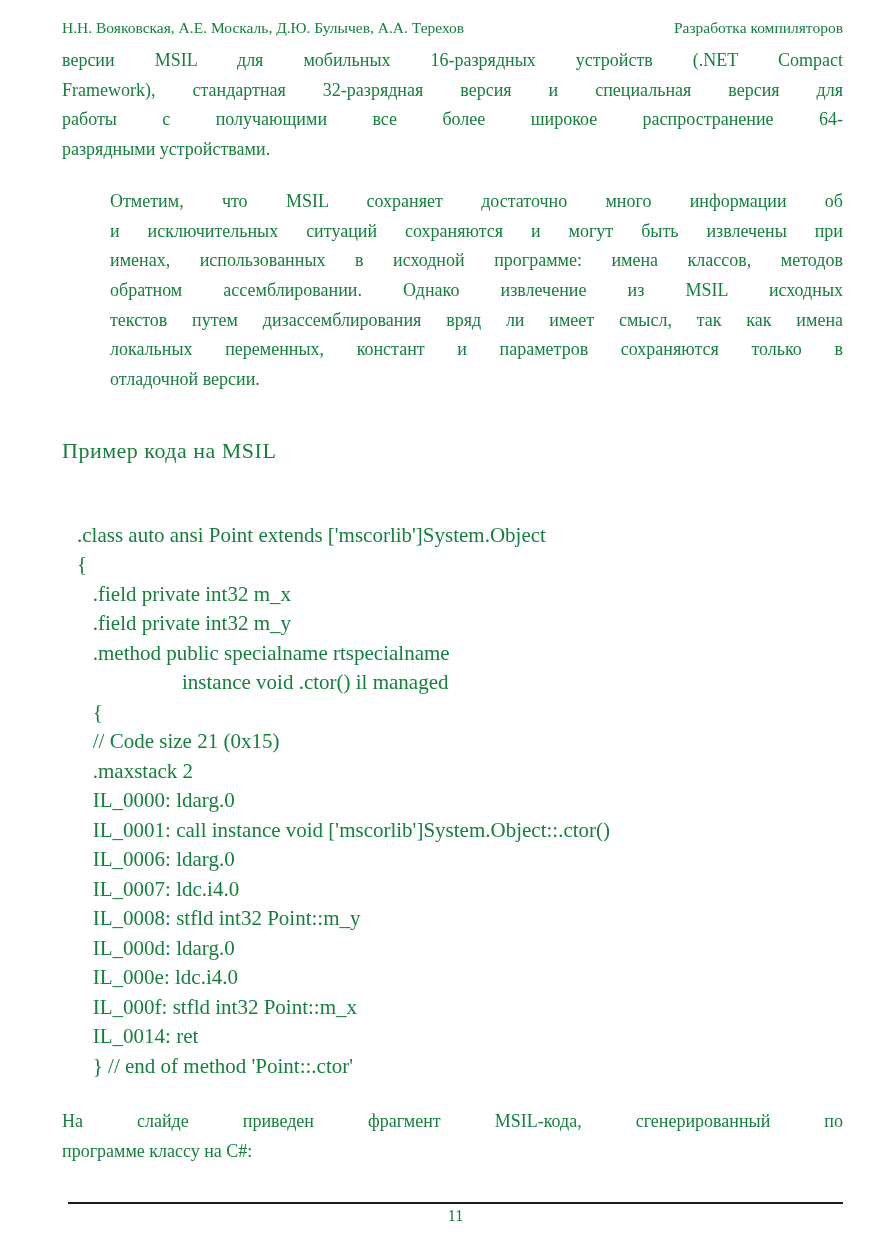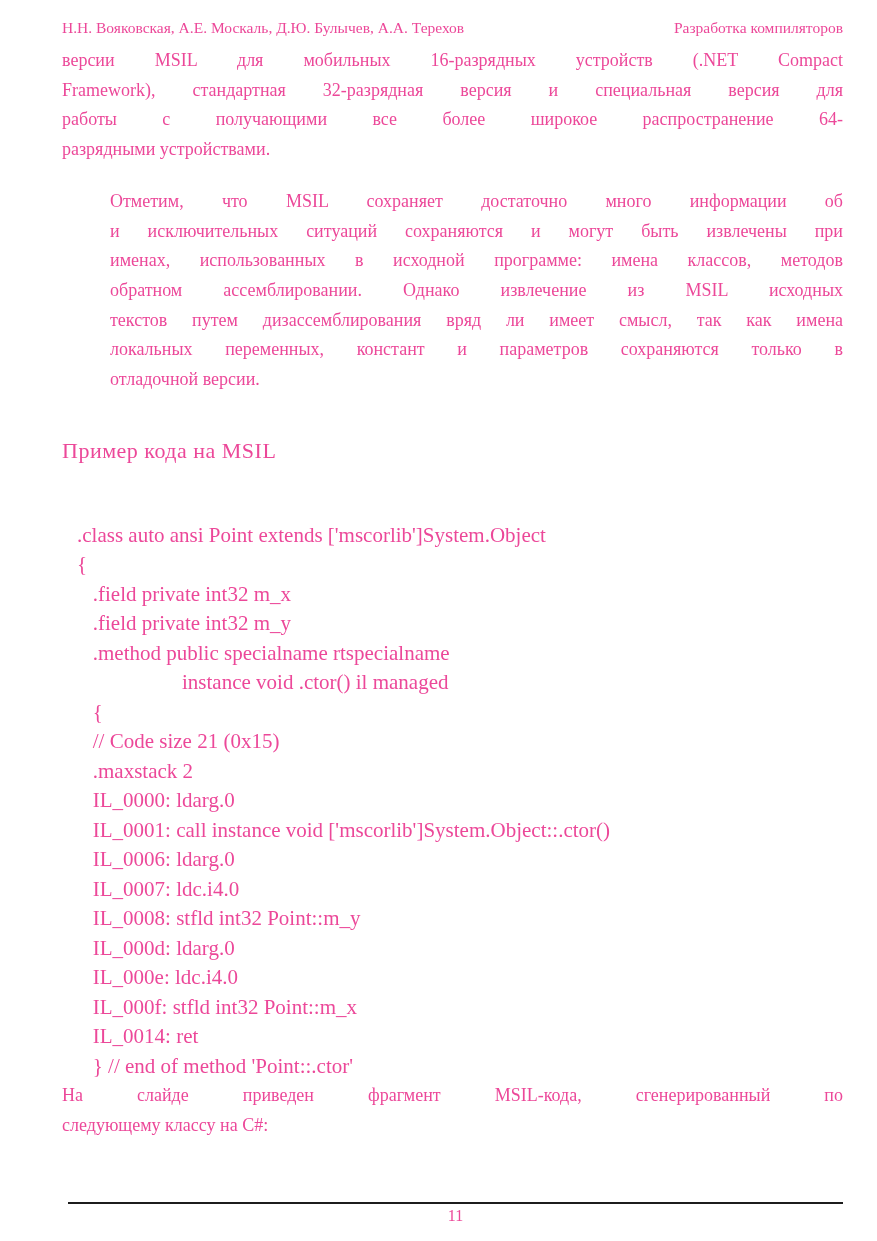--- a/index.html
+++ b/index.html
@@ -1,39 +1,39 @@
 <!DOCTYPE html>
 <html><head>
 <meta charset="utf-8">
 <style>
   html, body { margin: 0; padding: 0; background: #ffffff; }
   .page {
     position: relative;
     width: 877px;
     height: 1241px;
     background: #ffffff;
-    color: #ec4899;
+    color: #15803d;
     font-family: "Liberation Serif", serif;
     box-sizing: border-box;
     padding: 18px 34px 0 62px;
     overflow: hidden;
   }
   .header {
     display: flex;
     justify-content: space-between;
     align-items: baseline;
     font-size: 15.5px;
     line-height: 20px;
     white-space: nowrap;
   }
   .hdr-right { text-align: right; }
   .para { font-size: 18px; line-height: 29.7px; }
   .p1 { margin-top: 8px; }
   .p2 { margin-top: 22px; margin-left: 48px; }
-  .p3 { }
+  .p3 { margin-top: 26px; }
   .jline { text-align: justify; text-align-last: justify; }
   .jline.last { text-align-last: left; }
   .heading {
     font-size: 22px;
     font-weight: normal;
     line-height: 40px;
     margin: 36px 0 0 0;
     letter-spacing: 0.5px;
   }
   .code {
@@ -98,21 +98,21 @@
     <div class="code-line">   IL_0008: stfld int32 Point::m_y</div>
     <div class="code-line">   IL_000d: ldarg.0</div>
     <div class="code-line">   IL_000e: ldc.i4.0</div>
     <div class="code-line">   IL_000f: stfld int32 Point::m_x</div>
     <div class="code-line">   IL_0014: ret</div>
     <div class="code-line">   } // end of method 'Point::.ctor'</div>
   </div>
 
   <div class="para p3">
     <div class="jline">На слайде приведен фрагмент MSIL-кода, сгенерированный по</div>
-    <div class="jline last">следующему классу на C#:</div>
+    <div class="jline last">программе классу на C#:</div>
   </div>
 
   <div class="footer">
     <div class="rule"></div>
     <div class="pagenum">11</div>
   </div>
 
 </div>
 
 </body></html>

